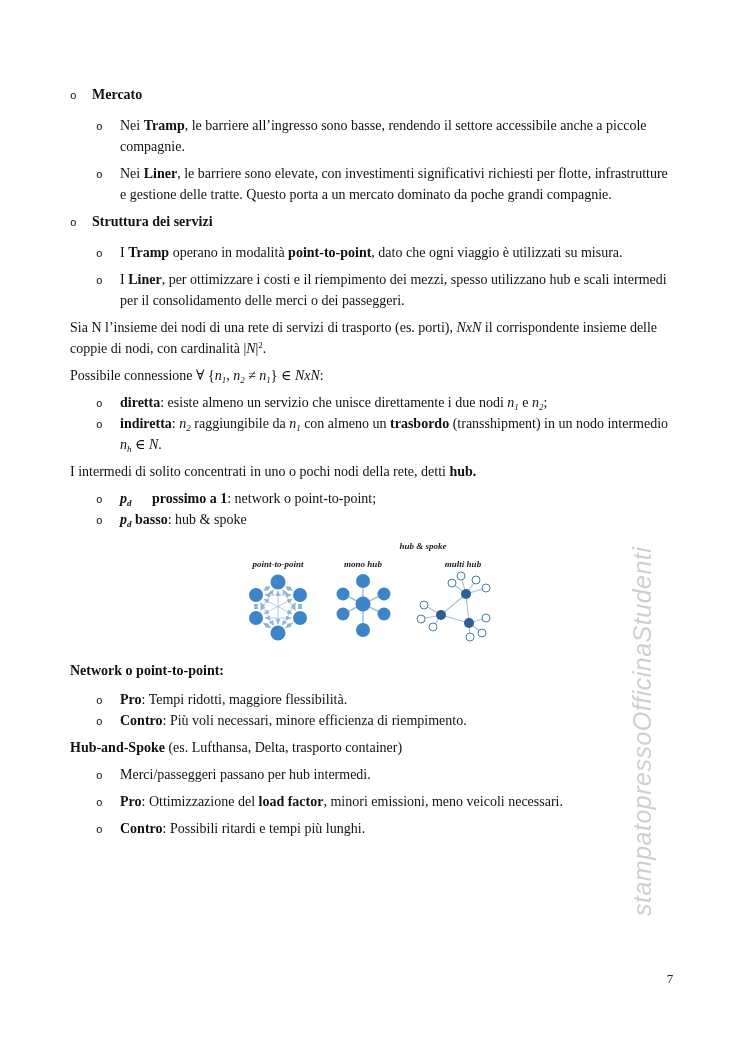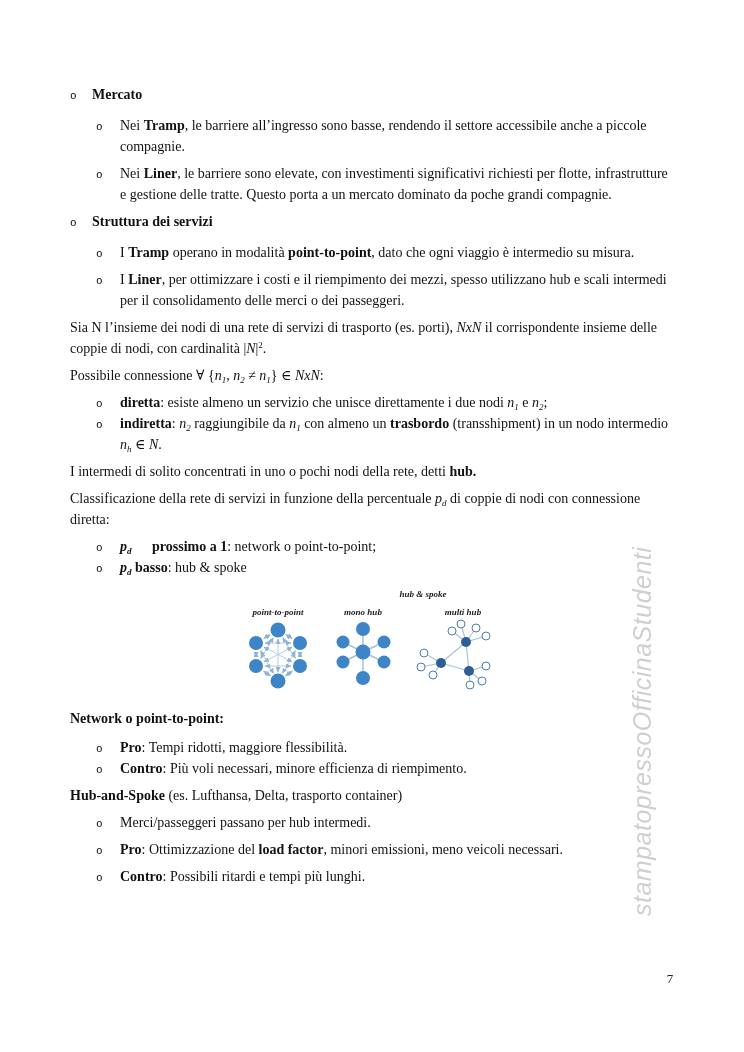--- a/index.html
+++ b/index.html
@@ -32,28 +32,27 @@
 
 <div class="page">
 
   <div class="content">
 
     <div id="flow-top">
         <div class="blk li1"><span class="marker">o</span><span style="font-weight: 700;">Mercato</span></div>
         <div class="blk li2"><span class="marker">o</span><span>Nei </span><span style="font-weight: 700;">Tramp</span><span>, le barriere all’ingresso sono basse, rendendo il settore accessibile anche a piccole compagnie.</span></div>
         <div class="blk li2"><span class="marker">o</span><span>Nei </span><span style="font-weight: 700;">Liner</span><span>, le barriere sono elevate, con investimenti significativi richiesti per flotte, infrastrutture e gestione delle tratte. Questo porta a un mercato dominato da poche grandi compagnie.</span></div>
         <div class="blk li1"><span class="marker">o</span><span style="font-weight: 700;">Struttura dei servizi</span></div>
-        <div class="blk li2"><span class="marker">o</span><span>I </span><span style="font-weight: 700;">Tramp</span><span> operano in modalità </span><span style="font-weight: 700;">point-to-point</span><span>, dato che ogni viaggio è intermedio su misura.</span></div>
+        <div class="blk li2"><span class="marker">o</span><span>I </span><span style="font-weight: 700;">Tramp</span><span> operano in modalità </span><span style="font-weight: 700;">point-to-point</span><span>, dato che ogni viaggio è utilizzati su misura.</span></div>
         <div class="blk li2"><span class="marker">o</span><span>I </span><span style="font-weight: 700;">Liner</span><span>, per ottimizzare i costi e il riempimento dei mezzi, spesso utilizzano hub e scali intermedi per il consolidamento delle merci o dei passeggeri.</span></div>
         <div class="blk p"><span>Sia N l’insieme dei nodi di una rete di servizi di trasporto (es. porti), </span><span style="font-style: italic;">NxN</span><span> il corrispondente insieme delle coppie di nodi, con cardinalità |</span><span style="font-style: italic;">N</span><span>|</span><sup>2</sup><span>.</span></div>
         <div class="blk p"><span>Possibile connessione ∀ {</span><span style="font-style: italic;">n</span><sub style="font-style: italic;">1</sub><span>, </span><span style="font-style: italic;">n</span><sub style="font-style: italic;">2</sub><span> ≠ </span><span style="font-style: italic;">n</span><sub style="font-style: italic;">1</sub><span>} ∈ </span><span style="font-style: italic;">NxN</span><span>:</span></div>
         <div class="blk li2t"><span class="marker">o</span><span style="font-weight: 700;">diretta</span><span>: esiste almeno un servizio che unisce direttamente i due nodi </span><span style="font-style: italic;">n</span><sub style="font-style: italic;">1</sub><span> e </span><span style="font-style: italic;">n</span><sub style="font-style: italic;">2</sub><span>;</span></div>
         <div class="blk li2"><span class="marker">o</span><span style="font-weight: 700;">indiretta</span><span>: </span><span style="font-style: italic;">n</span><sub style="font-style: italic;">2</sub><span> raggiungibile da </span><span style="font-style: italic;">n</span><sub style="font-style: italic;">1</sub><span> con almeno un </span><span style="font-weight: 700;">trasbordo</span><span> (transshipment) in un nodo intermedio </span><span style="font-style: italic;">n</span><sub style="font-style: italic;">h</sub><span> ∈ </span><span style="font-style: italic;">N</span><span>.</span></div>
         <div class="blk p"><span>I intermedi di solito concentrati in uno o pochi nodi della rete, detti </span><span style="font-weight: 700;">hub.</span></div>
-        <div class="blk p"><span>Classificazione della rete di servizi in funzione della percentuale </span><span style="font-style: italic;">p</span><sub style="font-style: italic;">d</sub><span> di coppie di nodi con connessione diretta:</span></div>
         <div class="blk li2t"><span class="marker">o</span><span style="font-weight: 700; font-style: italic;">p</span><sub style="font-weight: 700; font-style: italic;">d</sub><span style="font-weight: 700; margin-left: 17px;"> prossimo a 1</span><span>: network o point-to-point;</span></div>
         <div class="blk li2"><span class="marker">o</span><span style="font-weight: 700; font-style: italic;">p</span><sub style="font-weight: 700; font-style: italic;">d</sub><span style="font-weight: 700;"> basso</span><span>: hub &amp; spoke</span></div>
       </div>
 
     <div class="figure">
       <svg width="290" height="118" viewBox="0 0 290 118" xmlns="http://www.w3.org/2000/svg">
         <defs>
           <marker id="arr" markerWidth="7" markerHeight="7" refX="5" refY="2.5" orient="auto-start-reverse" markerUnits="userSpaceOnUse">
             <path d="M0,0 L5.5,2.5 L0,5 z" fill="#8fb3d6"></path>
           </marker>

